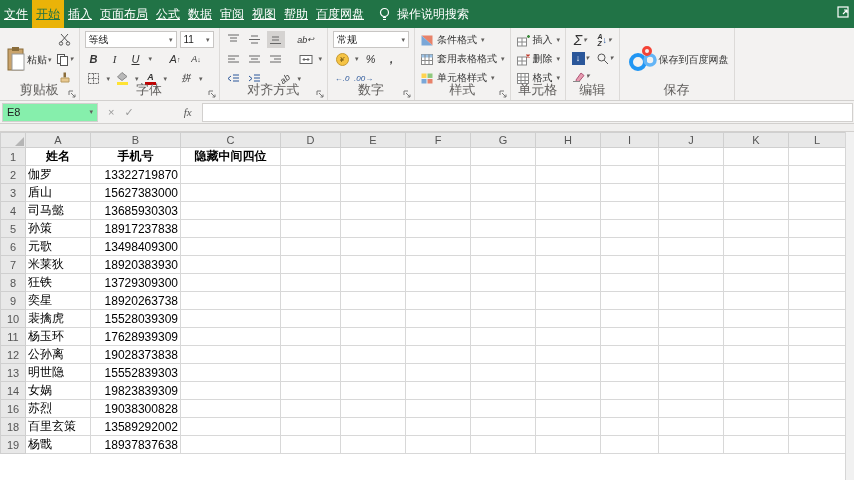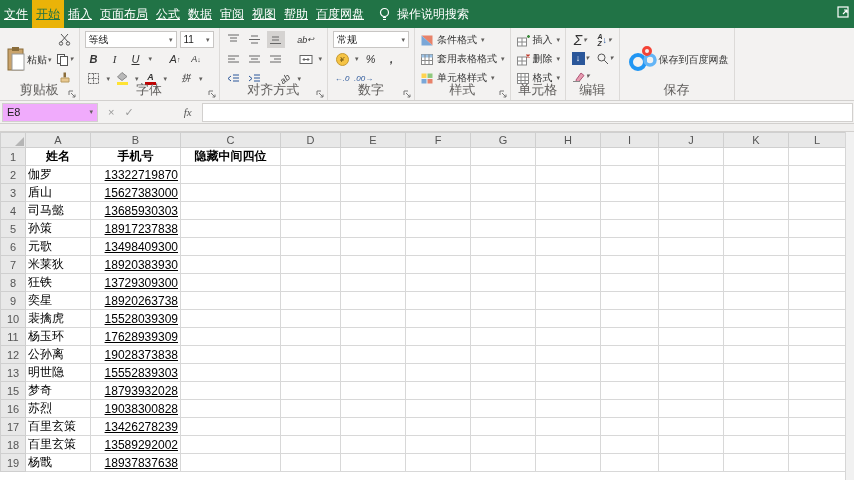--- a/index.html
+++ b/index.html
@@ -32,37 +32,37 @@
   .coin{width:13px;height:13px;border-radius:50%;background:#f6c445;border:1px solid #c69a31;font-size:8px;display:inline-flex;align-items:center;justify-content:center;color:#6b4e10}
   .dec{font-size:8px;color:#2b579a;letter-spacing:0;}
   .filldown{width:13px;height:13px;background:#2b579a;color:#fff;font-size:9px;display:inline-flex;align-items:center;justify-content:center;}
   .az{display:inline-flex;flex-direction:column;font-size:7px;line-height:7px;font-weight:bold;color:#333}
   .sigma{font-size:14px;}
   .rot{display:inline-block;transform:rotate(-40deg);font-size:9px;color:#444}
   .edit2col{display:grid;grid-template-columns:auto auto;grid-auto-rows:18px;column-gap:6px;align-items:center;}
 
   
   .fbar { height:23px; background:#f3f2f1; border-bottom:1px solid #d2d0ce; display:flex; align-items:center; font-size:11px; }
-  .namebox { width:96px; height:19px; background:#f0abfc; border:1px solid #d2d0ce; margin-left:2px; display:flex; align-items:center; padding:0 4px; justify-content:space-between; color:#222; }
+  .namebox { width:96px; height:19px; background:#86efac; border:1px solid #d2d0ce; margin-left:2px; display:flex; align-items:center; padding:0 4px; justify-content:space-between; color:#222; }
   .fbtns { display:flex; align-items:center; gap:10px; padding:0 10px; color:#9a9a9a; }
   .fx { font-family:"Liberation Serif",serif; font-style:italic; color:#555;margin-left:40px; }
   .finput { flex:1; height:19px; background:#fff; border:1px solid #d2d0ce; margin-right:1px; }
   .gap { height:8px; background:#f0efee; border-bottom:1px solid #d2d0ce; }
 
   
   .gridwrap { position:relative; }
   table.grid { border-collapse:collapse; table-layout:fixed; width:845px; font-size:12px; }
   .grid td { height:15px; overflow:hidden; white-space:nowrap; padding:0 2px; }
   .ch, .rh, .corner { background:#e8e8e8; color:#555; font-size:11px; text-align:center; border:1px solid #cfcfcf; padding:0; }
   .corner { position:relative; }
   .tri { position:absolute; right:1px; bottom:1px; width:0; height:0; border-left:9px solid transparent; border-bottom:9px solid #b5b5b5; }
   .c { border-right:1px solid #d8d8d8; border-bottom:1px solid #d8d8d8; color:#000; }
   .hdr { font-weight:bold; text-align:center; }
   .name { text-align:left; }
-  .phone { text-align:right;text-decoration:underline; }
+  .phone { text-align:right; }
   .vscroll { position:absolute; right:0; top:0; width:9px; height:356px; background:#f1f1f1; border-left:1px solid #d6d6d6; }
 
   svg.i { display:block; }
 </style>
 </head>
 <body>
 
 <div class="tabbar">
   <div class="tab">文件</div>
   <div class="tab selected">开始</div>
@@ -667,53 +667,38 @@
         <td class="c"></td>
           <td class="c"></td>
         <td class="c"></td>
           <td class="c"></td>
         <td class="c"></td>
           <td class="c"></td>
         <td class="c"></td>
           <td class="c"></td>
       </tr>
         <tr>
-        <td class="rh">15</td>
-        <td class="c name">梦奇</td>
-        <td class="c phone">18793932028</td>
+        <td class="rh">14</td>
+        <td class="c name">女娲</td>
+        <td class="c phone">19823839309</td>
         <td class="c"></td>
           <td class="c"></td>
         <td class="c"></td>
           <td class="c"></td>
         <td class="c"></td>
           <td class="c"></td>
         <td class="c"></td>
           <td class="c"></td>
         <td class="c"></td>
           <td class="c"></td>
       </tr>
         <tr>
         <td class="rh">16</td>
         <td class="c name">苏烈</td>
         <td class="c phone">19038300828</td>
-        <td class="c"></td>
-          <td class="c"></td>
-        <td class="c"></td>
-          <td class="c"></td>
-        <td class="c"></td>
-          <td class="c"></td>
-        <td class="c"></td>
-          <td class="c"></td>
-        <td class="c"></td>
-          <td class="c"></td>
-      </tr>
-        <tr>
-        <td class="rh">17</td>
-        <td class="c name">百里玄策</td>
-        <td class="c phone">13426278239</td>
         <td class="c"></td>
           <td class="c"></td>
         <td class="c"></td>
           <td class="c"></td>
         <td class="c"></td>
           <td class="c"></td>
         <td class="c"></td>
           <td class="c"></td>
         <td class="c"></td>
           <td class="c"></td>

